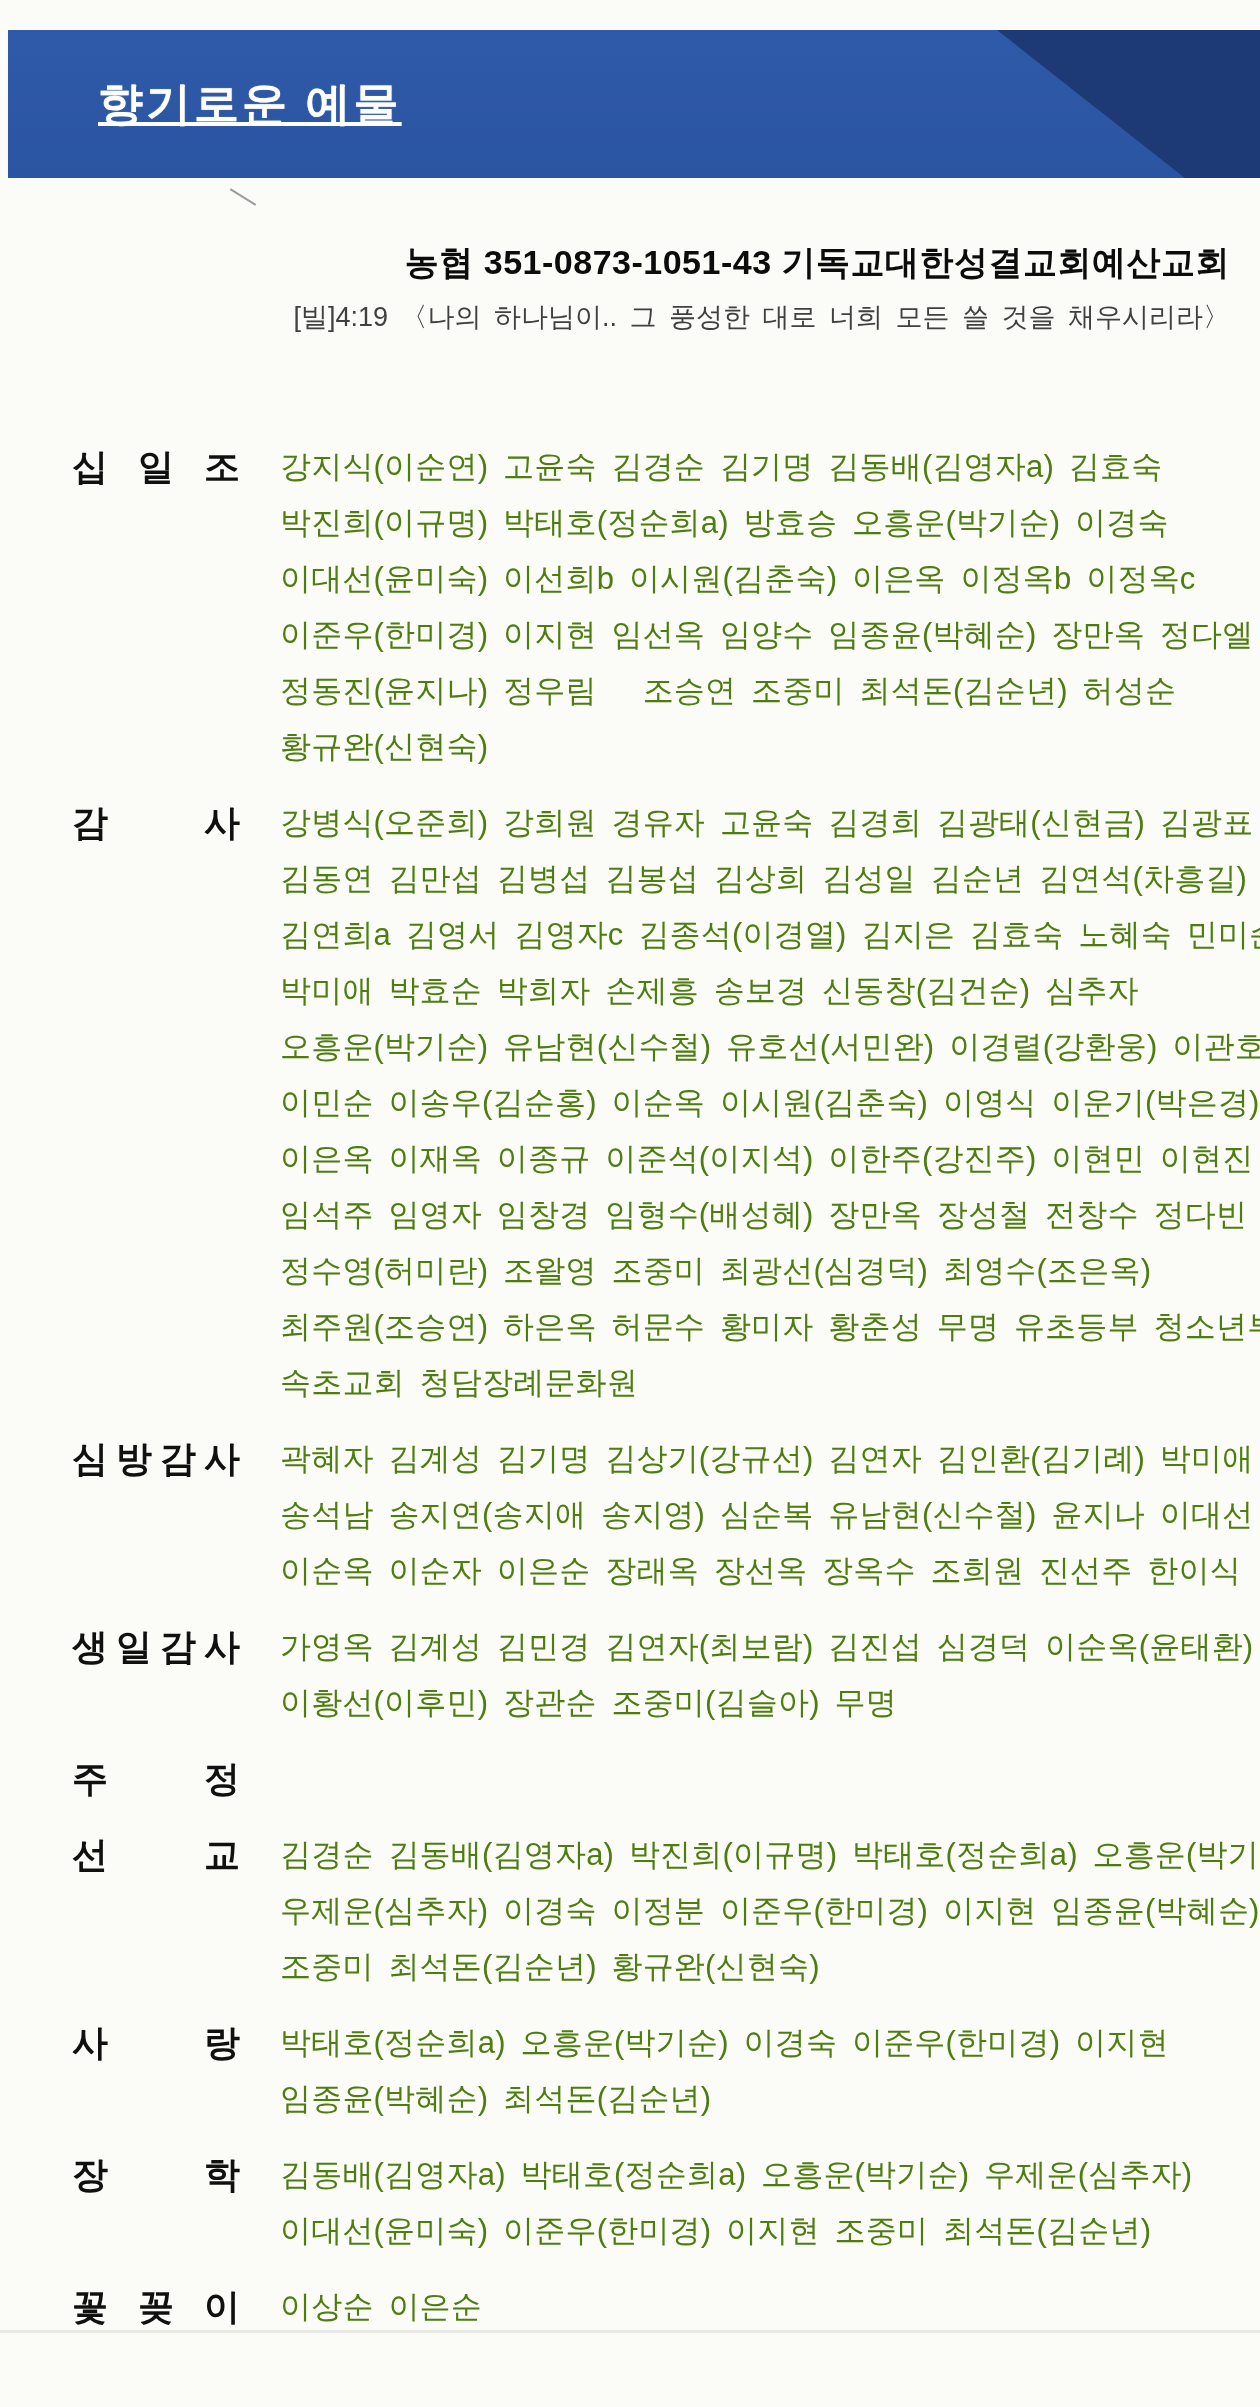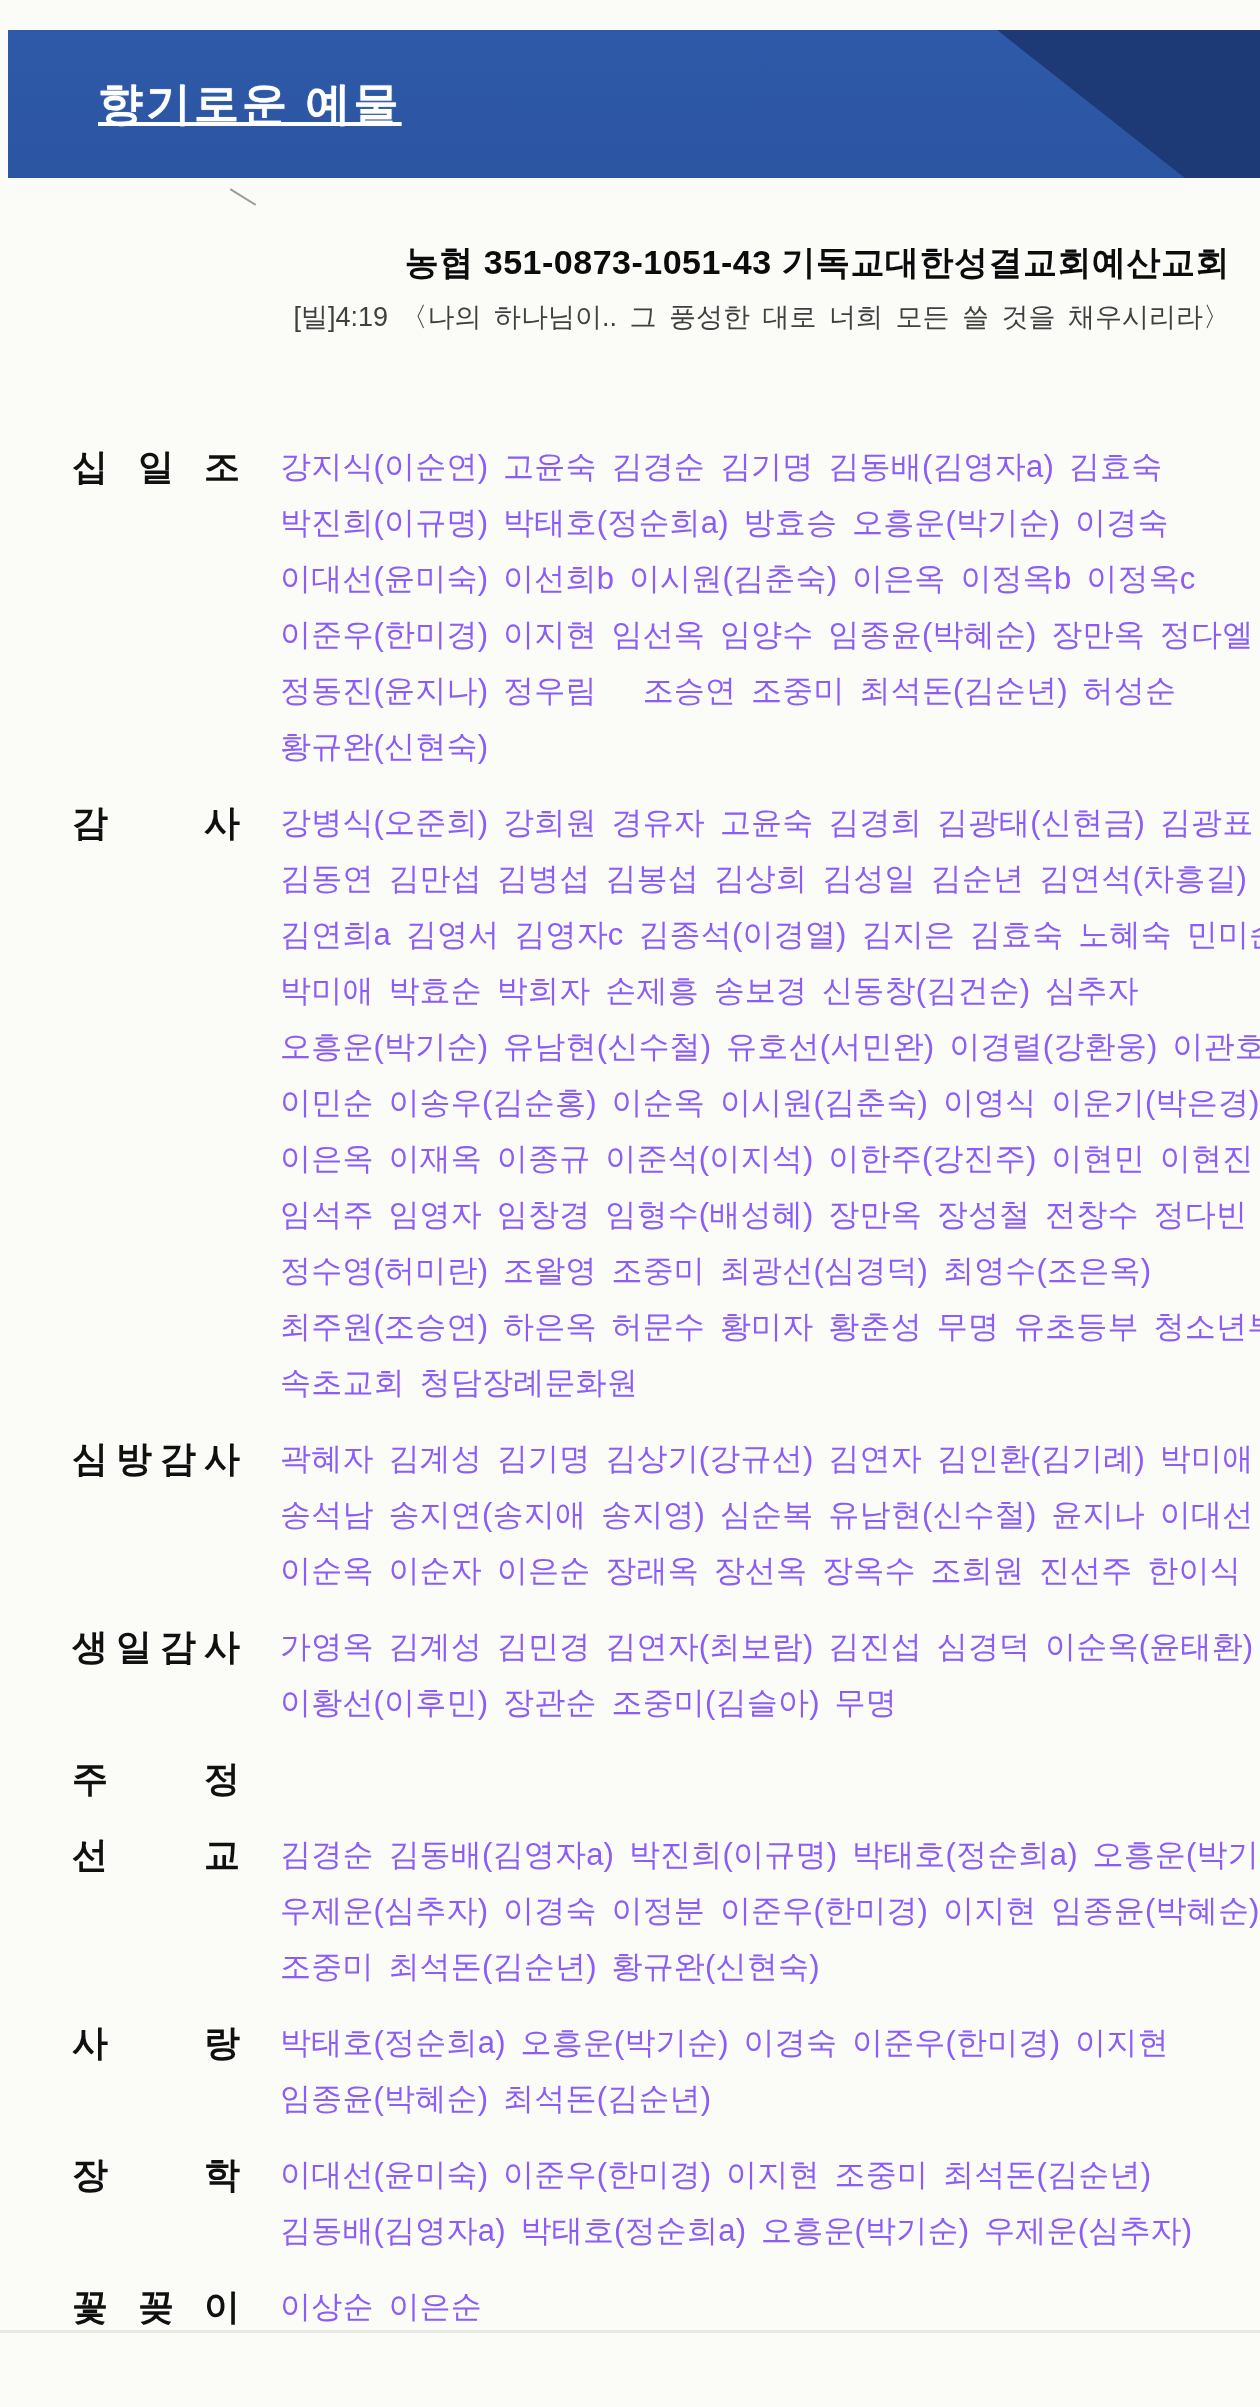--- a/index.html
+++ b/index.html
@@ -60,21 +60,21 @@
     flex:none;width:168px;
     display:flex;justify-content:space-between;
     font-size:36px;font-weight:700;color:#101010;
     line-height:56px;white-space:nowrap;
   }
   .lines{
     margin-left:40px;flex:1;min-width:0;
   }
   .line{
     font-size:31px;line-height:56px;font-weight:500;
-    color:#8b5cf6;word-spacing:6px;
+    color:#4d7c0f;word-spacing:6px;
     letter-spacing:.2px;white-space:nowrap;
   }
   .scan-streak{
     position:absolute;left:0;top:2330px;width:100%;height:3px;
     background:#e9e9e4;
   }
 </style>
 </head>
 <body>
 
@@ -184,22 +184,22 @@
       <div class="line">임종윤(박혜순) 최석돈(김순년)</div>
     </div>
   </div>
 
   <div class="section">
     <div class="label">
         <span>장</span>
         <span>학</span>
       </div>
     <div class="lines">
+      <div class="line">김동배(김영자a) 박태호(정순희a) 오흥운(박기순) 우제운(심추자)</div>
       <div class="line">이대선(윤미숙) 이준우(한미경) 이지현 조중미 최석돈(김순년)</div>
-      <div class="line">김동배(김영자a) 박태호(정순희a) 오흥운(박기순) 우제운(심추자)</div>
     </div>
   </div>
 
   <div class="section">
     <div class="label">
         <span>꽃</span>
         <span>꽂</span>
         <span>이</span>
       </div>
     <div class="lines">

